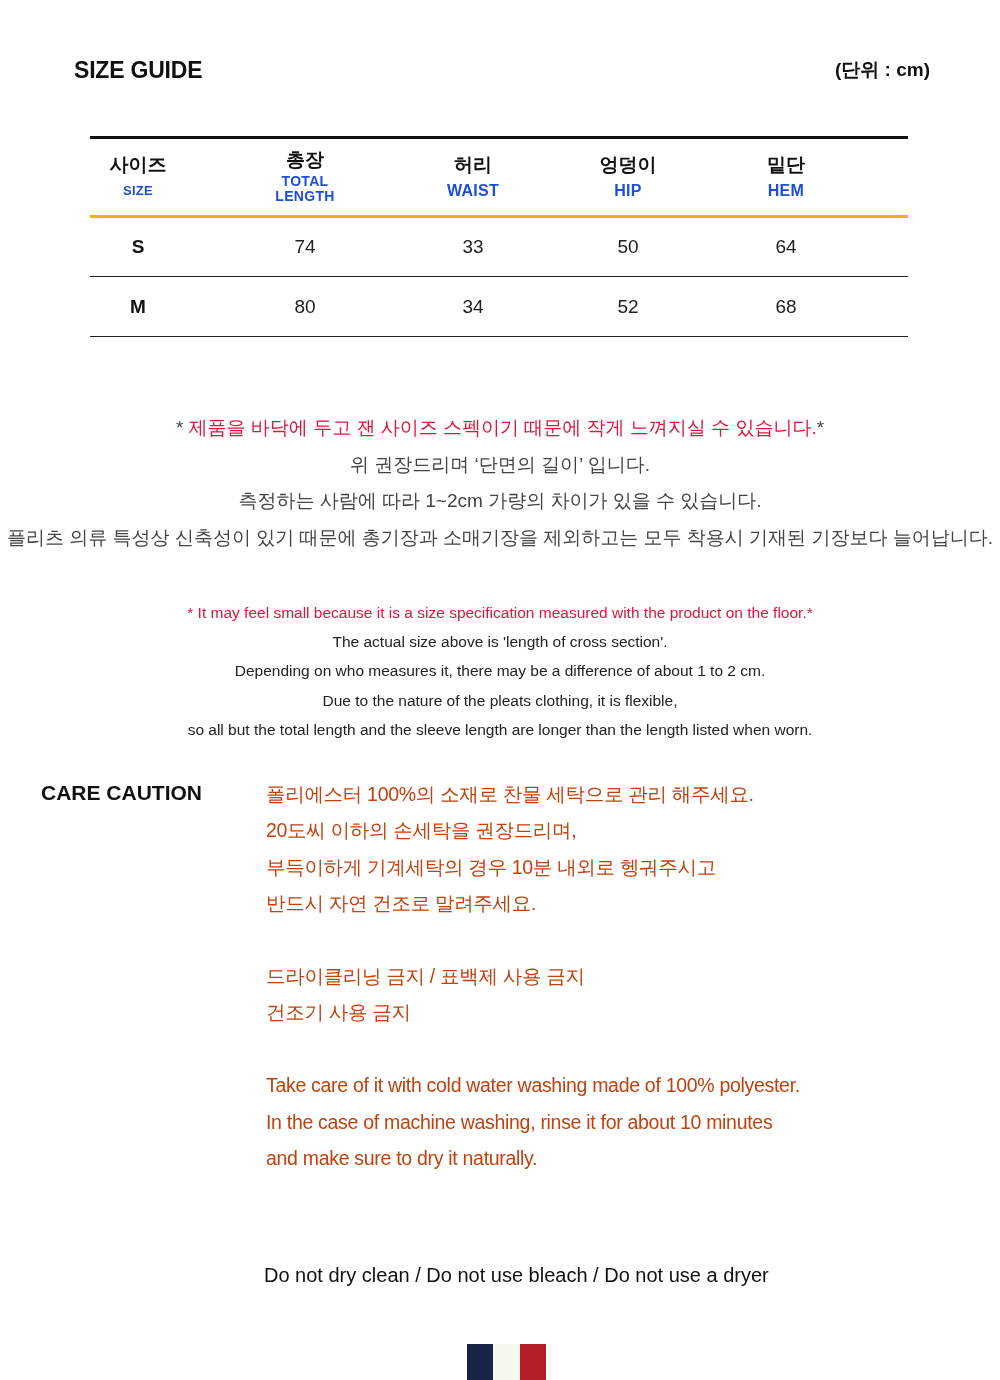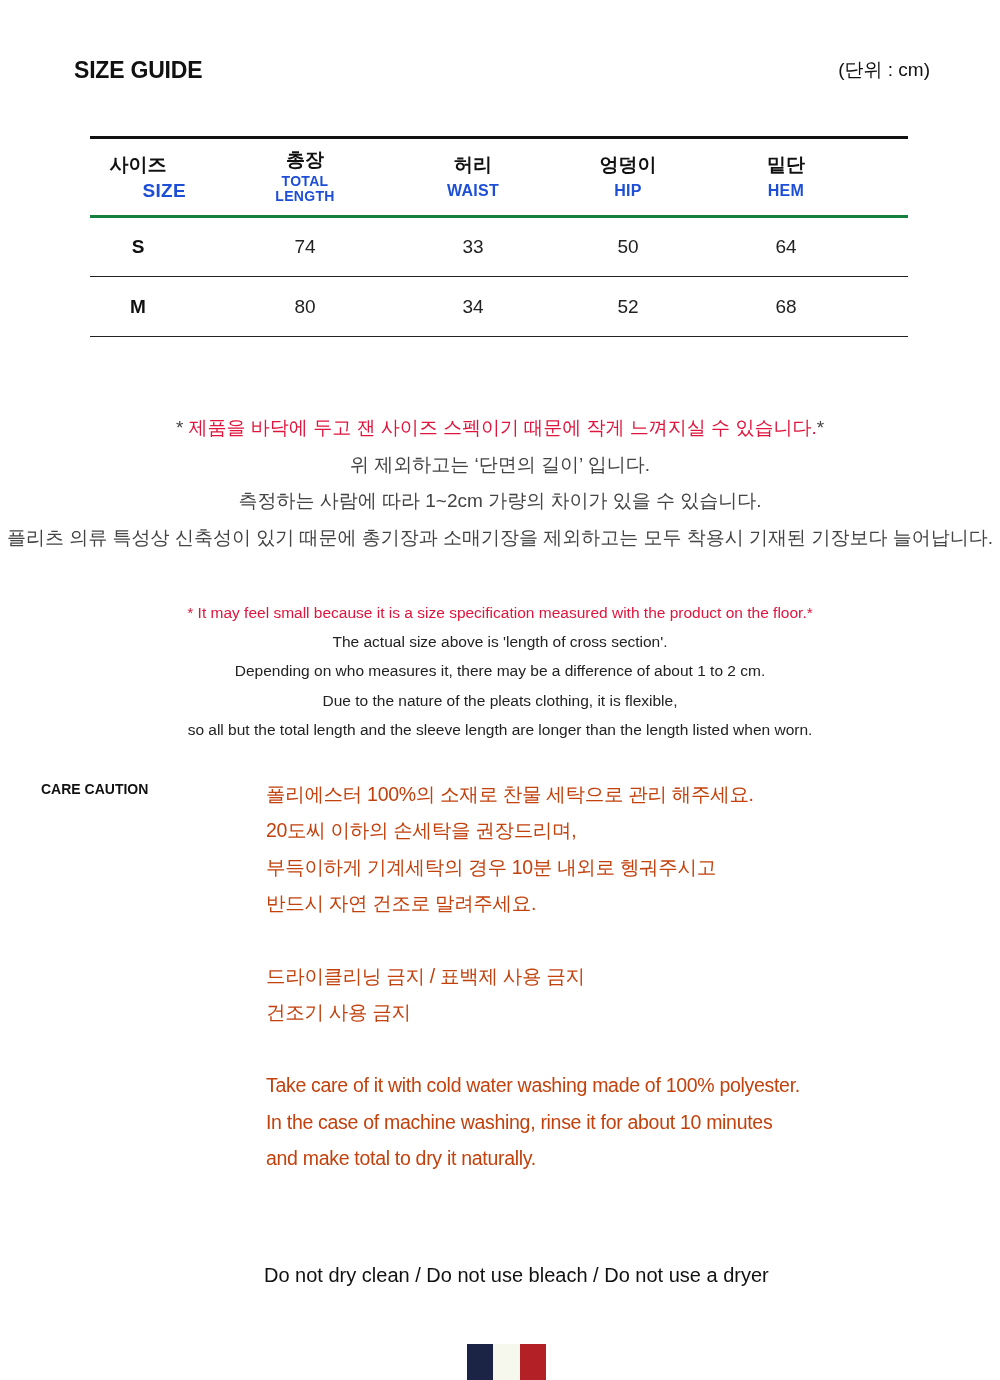--- a/index.html
+++ b/index.html
@@ -21,34 +21,34 @@
       font-size: 23px;
       font-weight: bold;
       letter-spacing: -0.2px;
       color: #111;
     }
     .unit {
       position: absolute;
       right: 70px;
       top: 57px;
       font-size: 19px;
-      font-weight: normal;
+      font-weight: bold;
       color: #111;
     }
     
     .size-table {
       position: absolute;
       left: 90px;
       top: 136px;
       width: 818px;
       border-collapse: collapse;
     }
     .size-table thead tr {
       border-top: 3px solid #111;
-      border-bottom: 3px solid #15803d;
+      border-bottom: 3px solid #eab308;
       height: 79px;
     }
     .size-table th {
       font-weight: bold;
       text-align: center;
       vertical-align: middle;
       padding: 0;
     }
     .size-table th .ko {
       display: block;
@@ -58,21 +58,21 @@
       margin-top: -2px;
     }
     .size-table th .en {
       display: block;
       font-size: 16px;
       color: #1d4ed8;
       line-height: 16px;
       margin-top: 7px;
       letter-spacing: 0.3px;
     }
-    .size-table th .en.big { font-size: 19px; text-align: right; }
+    .size-table th .en.big { font-size: 13px; }
     .size-table th .en.two { font-size: 14px; line-height: 15px; margin-top: 3px; }
     .size-table tbody tr {
       height: 60px;
       border-bottom: 1.5px solid #222;
     }
     .size-table td {
       text-align: center;
       vertical-align: middle;
       font-size: 19px;
       color: #222;
@@ -112,21 +112,21 @@
       line-height: 29.2px;
       color: #222;
     }
     .notes-en p.red { color: #e0143c; }
 
     
     .care-label {
       position: absolute;
       left: 41px;
       top: 781px;
-      font-size: 14px;
+      font-size: 21px;
       font-weight: bold;
       color: #111;
     }
     .care-body {
       position: absolute;
       left: 266px;
       top: 776px;
       width: 700px;
     }
     .care-body p {
@@ -203,21 +203,21 @@
       <td>34</td>
       <td>52</td>
       <td>68</td>
       <td></td>
     </tr>
   </tbody>
 </table>
 
 <div class="notes-ko">
   <p class="red"><span class="ast">* </span><span>제품을 바닥에 두고 잰 사이즈 스펙이기 때문에 작게 느껴지실 수 있습니다.</span><span class="ast">*</span></p>
-  <p>위 제외하고는 ‘단면의 길이’ 입니다.</p>
+  <p>위 권장드리며 ‘단면의 길이’ 입니다.</p>
   <p>측정하는 사람에 따라 1~2cm 가량의 차이가 있을 수 있습니다.</p>
   <p>플리츠 의류 특성상 신축성이 있기 때문에 총기장과 소매기장을 제외하고는 모두 착용시 기재된 기장보다 늘어납니다.</p>
 </div>
 
 <div class="notes-en">
   <p class="red">* It may feel small because it is a size specification measured with the product on the floor.*</p>
   <p>The actual size above is 'length of cross section'.</p>
   <p>Depending on who measures it, there may be a difference of about 1 to 2 cm.</p>
   <p>Due to the nature of the pleats clothing, it is flexible,</p>
   <p>so all but the total length and the sleeve length are longer than the length listed when worn.</p>
@@ -229,21 +229,21 @@
   <p>폴리에스터 100%의 소재로 찬물 세탁으로 관리 해주세요.</p>
   <p>20도씨 이하의 손세탁을 권장드리며,</p>
   <p>부득이하게 기계세탁의 경우 10분 내외로 헹궈주시고</p>
   <p>반드시 자연 건조로 말려주세요.</p>
   <div class="gap"></div>
   <p>드라이클리닝 금지 / 표백제 사용 금지</p>
   <p>건조기 사용 금지</p>
   <div class="gap"></div>
   <p>Take care of it with cold water washing made of 100% polyester.</p>
   <p>In the case of machine washing, rinse it for about 10 minutes</p>
-  <p>and make total to dry it naturally.</p>
+  <p>and make sure to dry it naturally.</p>
 </div>
 
 <div class="care-final">Do not dry clean / Do not use bleach / Do not use a dryer</div>
 
 <div class="flag">
   <span style="background:#1b2447"></span>
   <span style="background:#f6f8ee"></span>
   <span style="background:#b32025"></span>
 </div>
 

